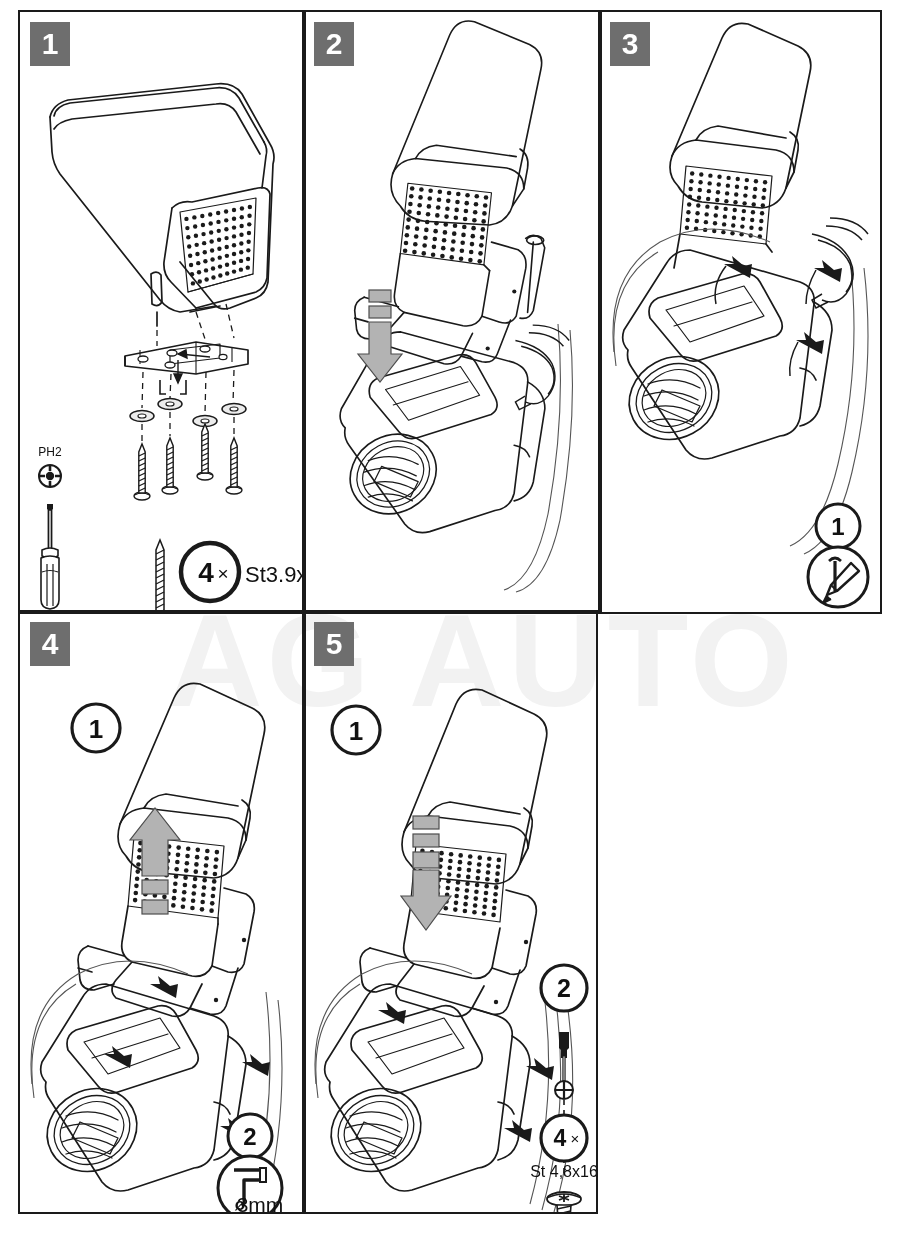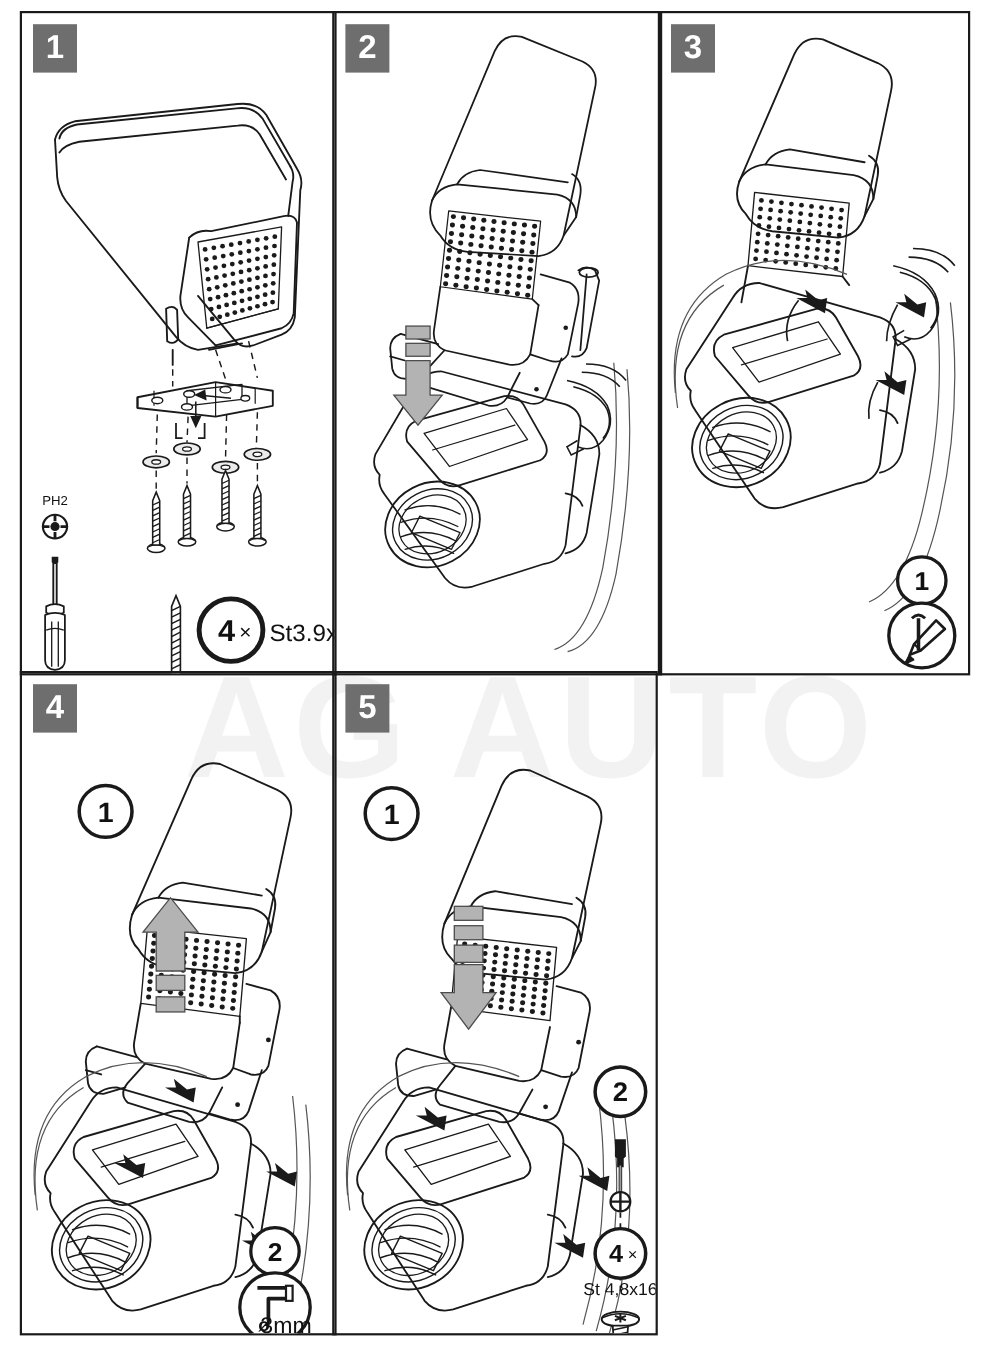--- a/index.html
+++ b/index.html
@@ -17,21 +17,21 @@
     display:flex;align-items:center;justify-content:center;
     font-family:"Liberation Sans",sans-serif;
     font-size:132px;font-weight:bold;letter-spacing:4px;
     color:#f2f2f2;user-select:none;pointer-events:none;z-index:1;
     white-space:nowrap;
     padding-left:32px;
   }
 
   
   .panel{position:absolute;border:2px solid #1a1a1a;background:transparent;z-index:3;}
-  .panel-inner{position:absolute;inset:0;overflow:hidden;margin-top:12px;}
+  .panel-inner{position:absolute;inset:0;overflow:hidden;}
 
   .p1{left:18px;top:10px;width:284px;height:600px;}
   .p2{left:302px;top:10px;width:296px;height:600px;}
   .p3{left:598px;top:10px;width:280px;height:600px;}
   .p4{left:18px;top:610px;width:284px;height:600px;}
   .p5{left:302px;top:610px;width:292px;height:600px;}
 
   .step-badge{
     position:absolute;left:10px;top:10px;width:40px;height:44px;
     background:#6e6e6e;color:#ffffff;

